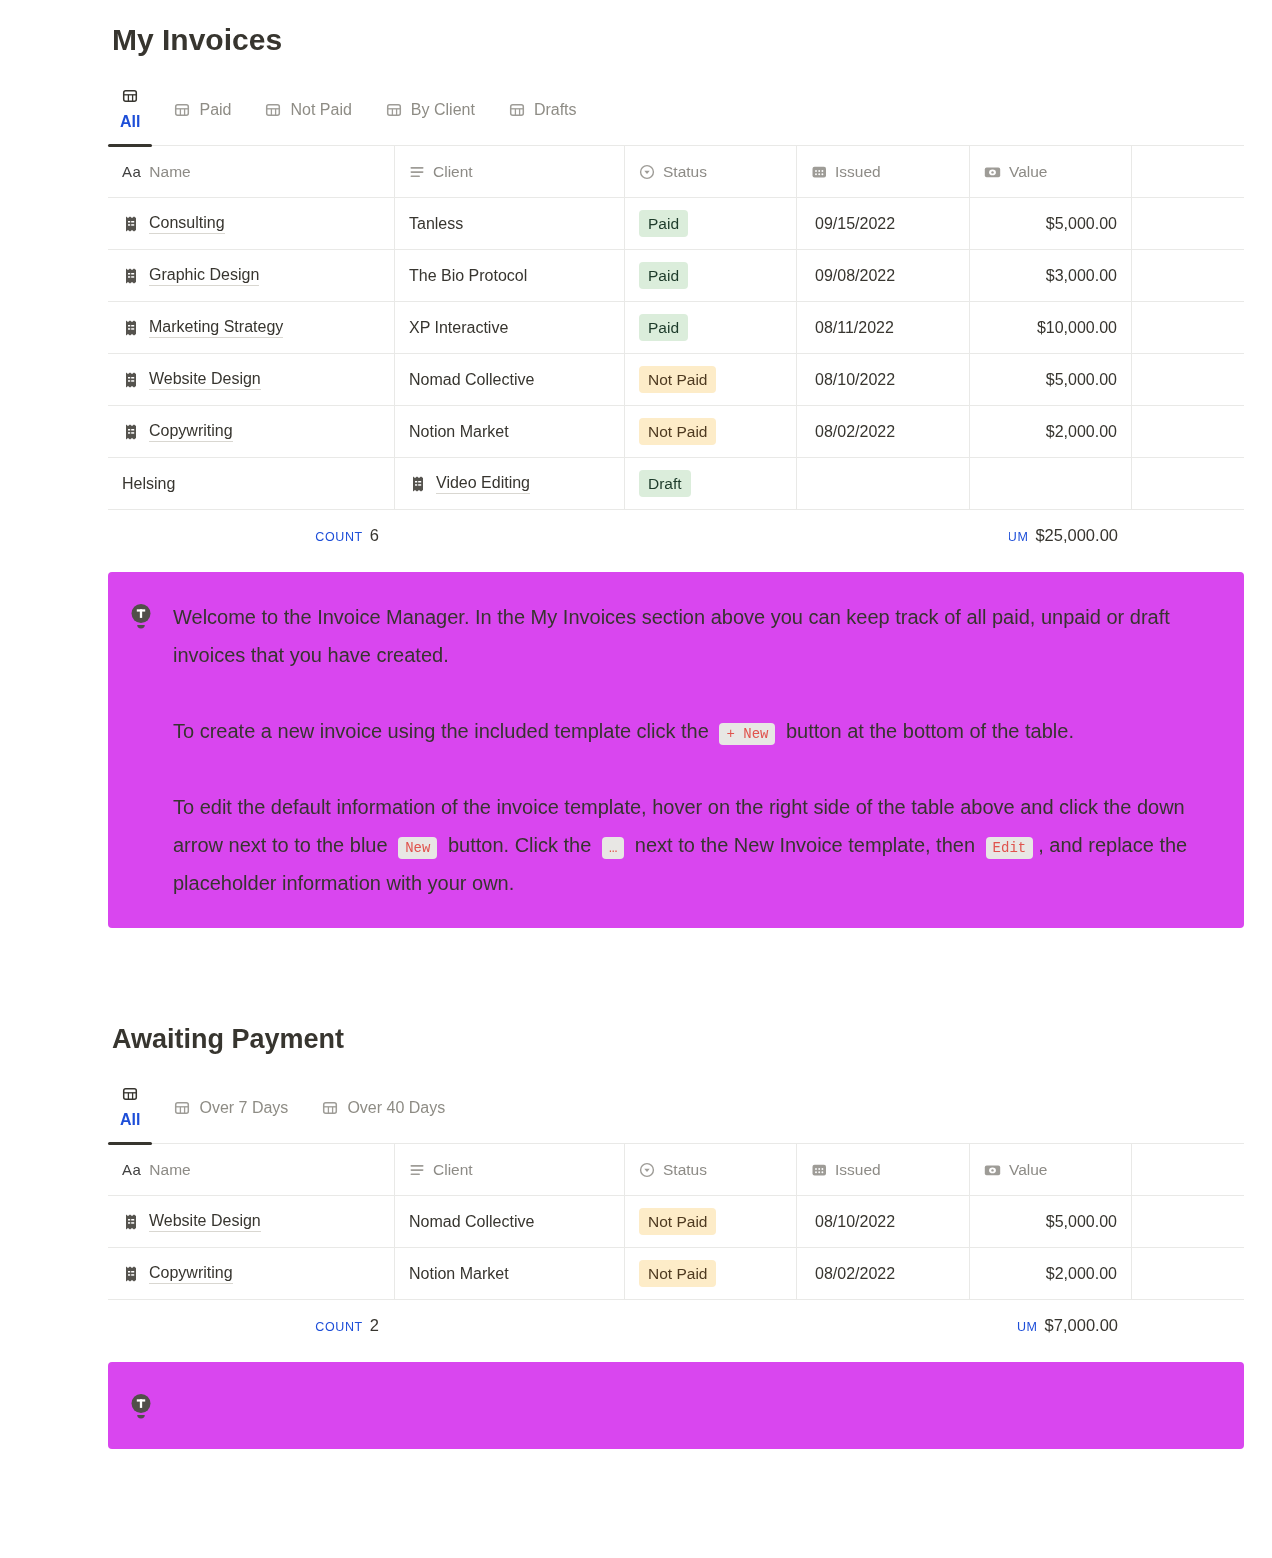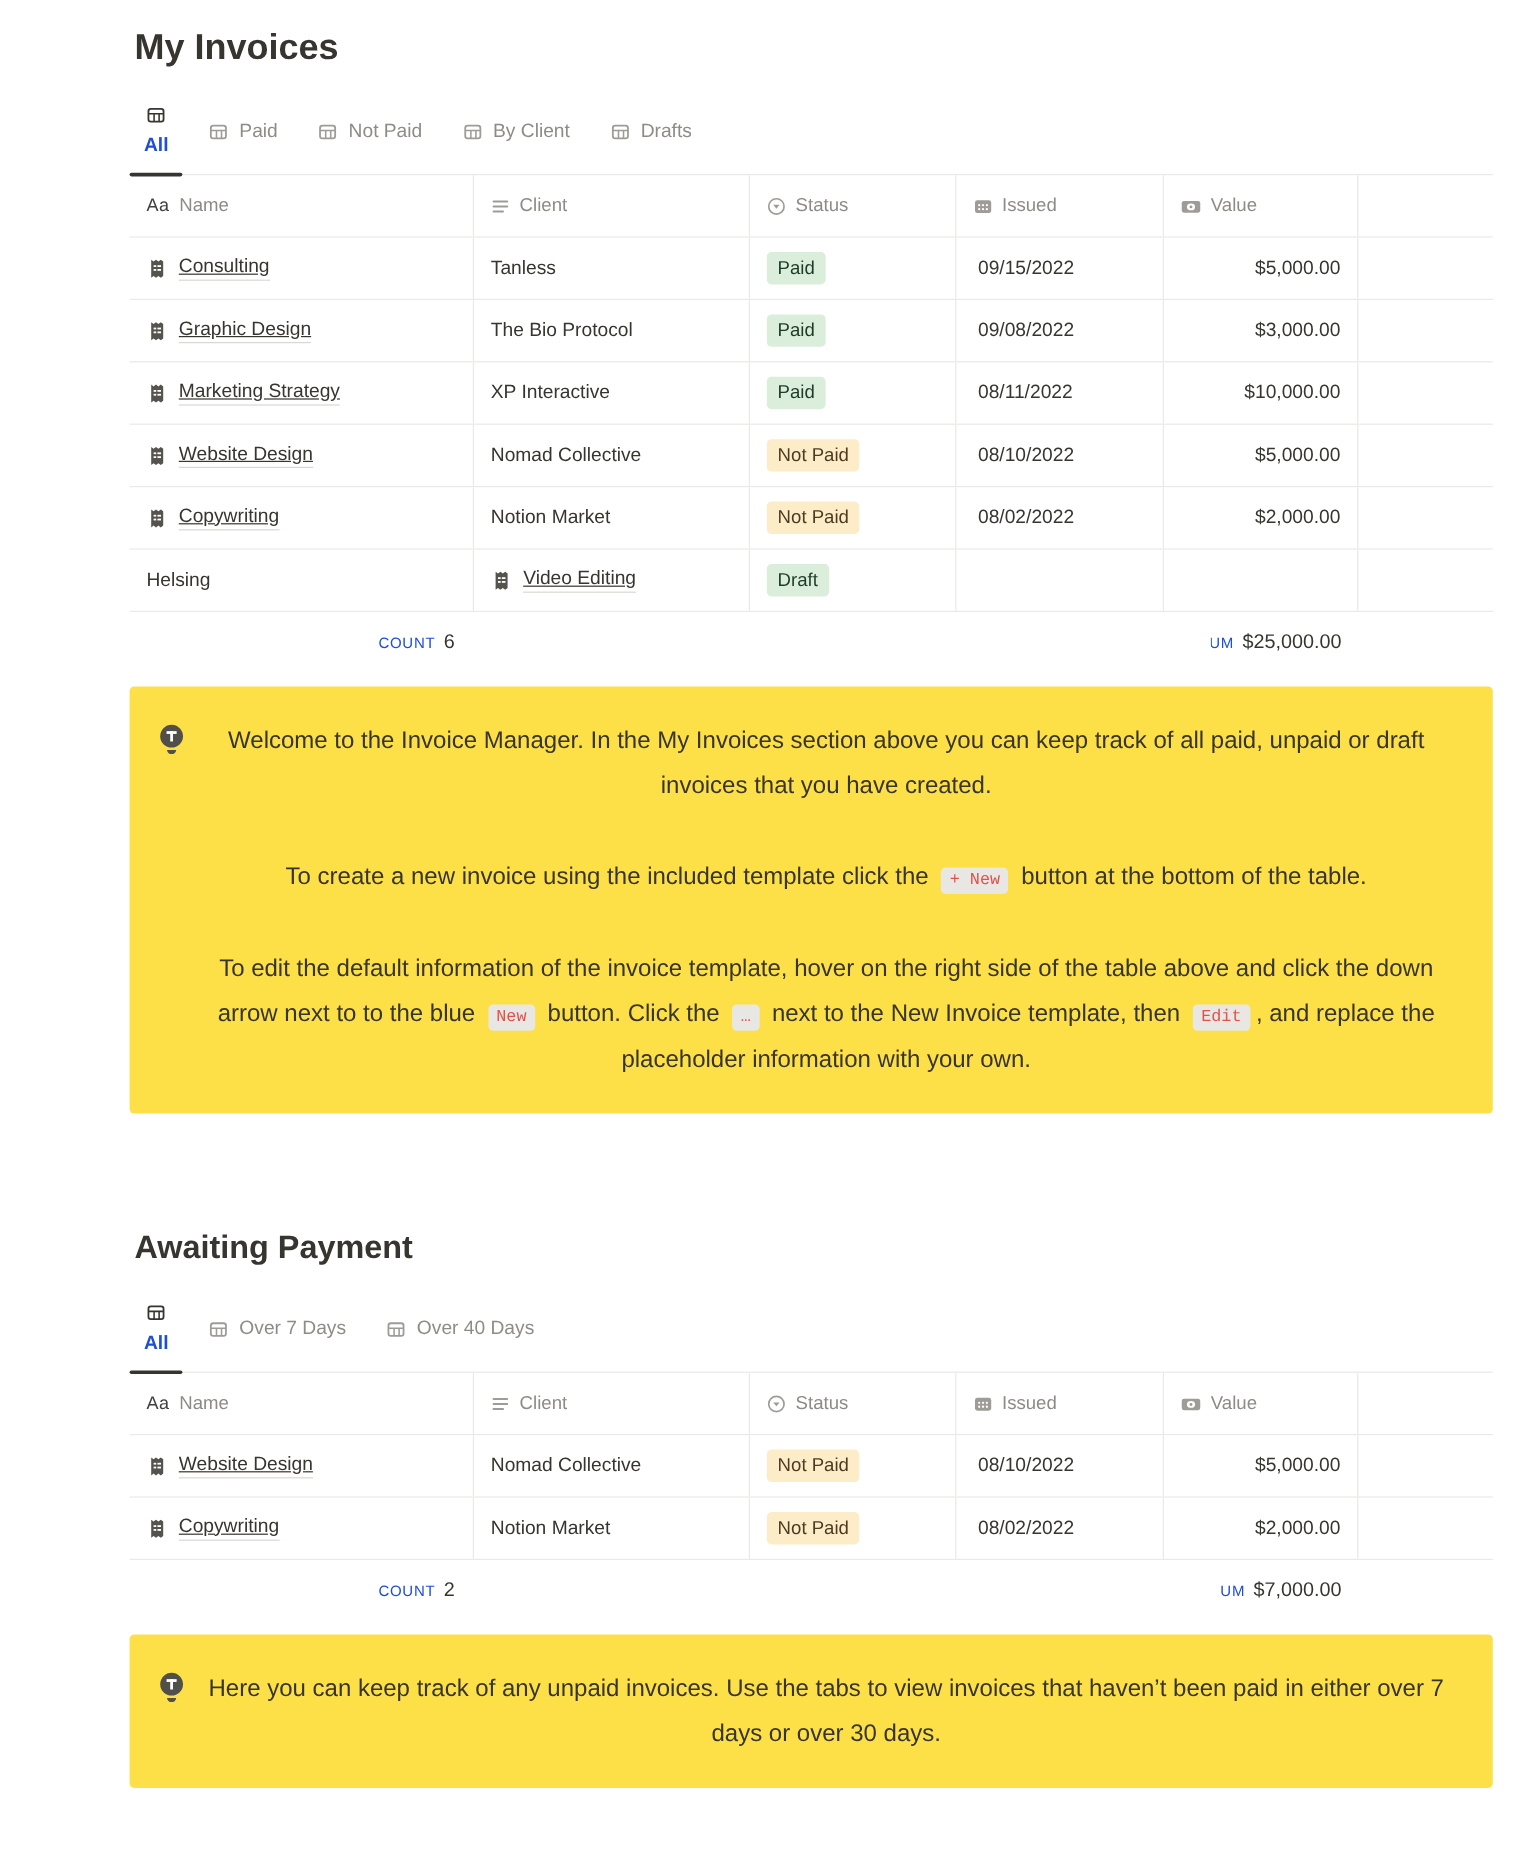--- a/index.html
+++ b/index.html
@@ -47,21 +47,21 @@
     padding: 6px 8px 6px 14px;
     font-size: 16px;
     overflow: hidden; white-space: nowrap;
   }
   .cell:last-child { border-right: none; }
   .cell.val { justify-content: flex-end; padding-right: 14px; }
   .cell.date { padding-left: 18px; }
   .hrow .cell { color: #8D8B86; font-size: 15.5px; gap: 8px; }
   .hrow .cell .aa-glyph { font-size: 15px; color: #404040; letter-spacing: 0.5px; }
 
-  .name-cell { gap: 9px; text-decoration: underline; }
+  .name-cell { gap: 9px; }
   .page-link {
     font-weight: 500; color: #37352F;
     border-bottom: 1.5px solid #D9D7D1; padding-bottom: 1px;
     cursor: pointer;
   }
 
   .badge { display: inline-block; padding: 3px 9px; border-radius: 4px; font-size: 15.5px; line-height: 21px; }
   .badge[data-color="green"]  { background: #DBEDDB; color: #1D3B2A; }
   .badge[data-color="yellow"] { background: #FDECC8; color: #4E3A20; }
 
@@ -74,23 +74,23 @@
     white-space: nowrap;
   }
   .clip { display: inline-flex; justify-content: flex-end; overflow: hidden; }
   .clip.w1 { width: 19px; }
   .clip.w2 { width: 21px; }
   .calc-value { font-size: 16.5px; color: #37352F; white-space: nowrap; }
   .frow .cell.count-cell { padding-right: 16px; }
 
   
   .callout {
-    margin-top: 12px; background: #fde047; border-radius: 4px;
+    margin-top: 12px; background: #d946ef; border-radius: 4px;
     padding: 26px 40px 26px 22px;
-    display: flex; gap: 17px; width: 1136px; text-align: center;
+    display: flex; gap: 17px; width: 1136px;
   }
   .callout-icon { flex: 0 0 26px; padding-top: 5px; }
   .callout-body { font-size: 20px; line-height: 38px; color: #37352F; }
   .callout-body p { margin: 0 0 38px 0; }
   .callout-body p:last-child { margin-bottom: 0; }
   .chip {
     font-family: "Liberation Mono", "DejaVu Sans Mono", monospace;
     font-size: 14px; line-height: 20px;
     background: #E8E7E4; color: #E0534D;
     padding: 3px 7px; border-radius: 4px;
@@ -460,19 +460,16 @@
         <div class="cell"></div>
       </div>
     </div>
 
     <div class="callout">
       <div class="callout-icon">
         <svg width="23" height="26" viewBox="0 0 23 26">
             <use href="#icon-bulb"></use>
           </svg>
       </div>
-      <div class="callout-body">
-        <p>Here you can keep track of any unpaid invoices. Use the tabs to view invoices that haven’t been paid in either over 7 days or over 30 days.</p>
-      </div>
     </div>
   </div>
 
 </div>
 
 </body></html>

